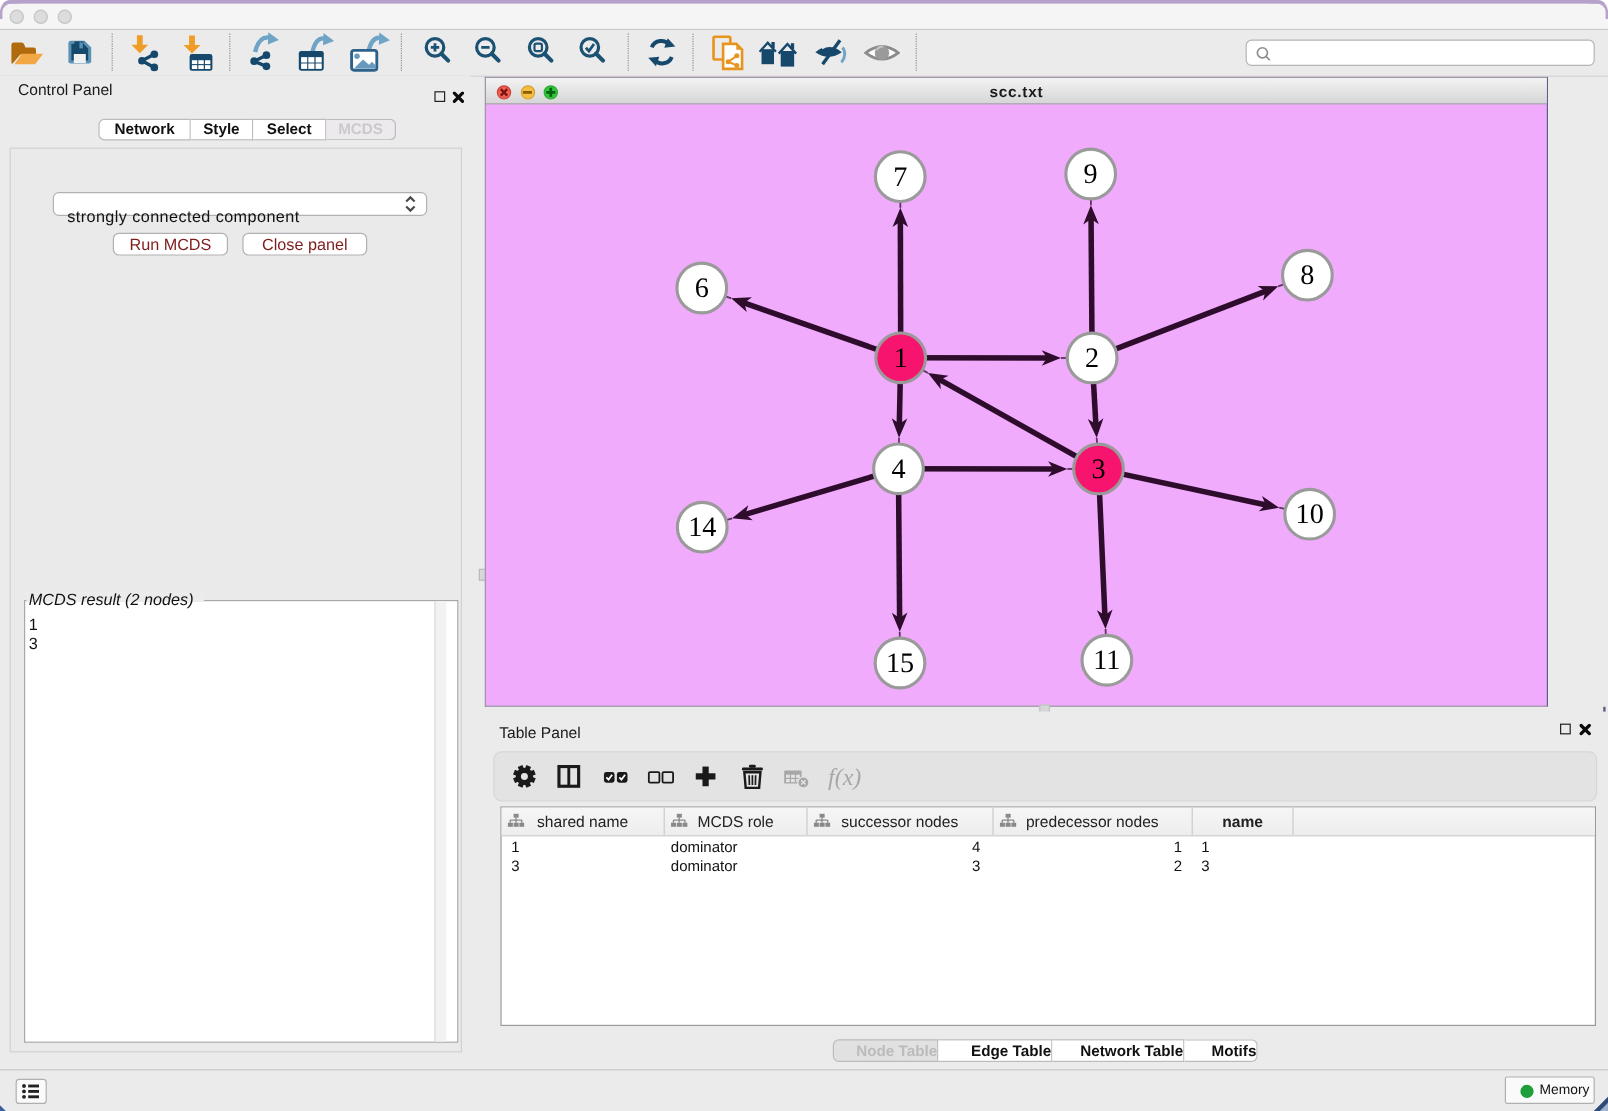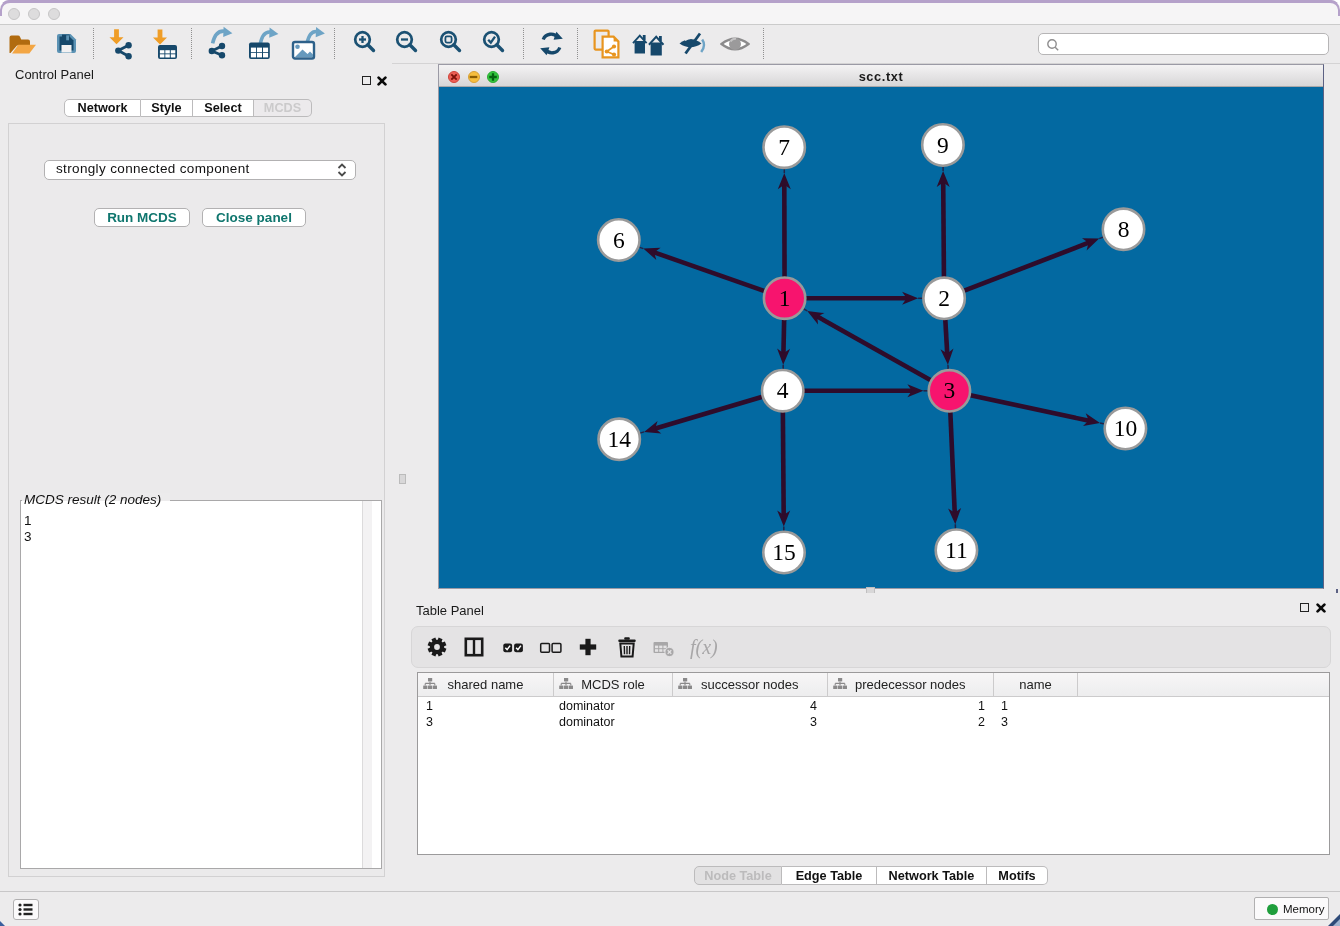--- a/index.html
+++ b/index.html
@@ -27,55 +27,55 @@
   .tab{box-sizing:border-box;border:1px solid #bcbbbc;border-left:none;background:#fff;
     color:#111;font-size:12.7px;font-weight:bold;text-align:center;line-height:16px;height:18px;}
   .tab.first{border-left:1px solid #bcbbbc;border-radius:5px 0 0 5px;}
   .tab.sel{background:#eceaec;color:#cbcacb;border-radius:0 5px 5px 0;}
   #innerpanel{position:absolute;left:8px;top:60px;width:377px;height:754px;
     border:1px solid #d2d1d2;background:#ebeaeb;box-sizing:border-box;}
   #optlabel{position:absolute;left:0;top:74px;width:392px;text-align:center;
     font-size:13.5px;color:#111;letter-spacing:0.3px;}
   #combo{position:absolute;left:44px;top:97px;width:312px;height:20px;background:#fff;
     border:1px solid #b2b1b2;border-radius:5px;box-sizing:border-box;}
-  #combo .ctext{position:absolute;left:11px;top:0;font-size:13.5px;color:#111;letter-spacing:0.35px;}
-  .btn{position:absolute;top:145px;height:19px;background:#fff;border:1px solid #b2b1b2;
-    border-radius:5px;box-sizing:border-box;text-align:center;font-size:13.5px;color:#0f766e;
-    line-height:17px;font-weight:bold;}
+  #combo .ctext{position:absolute;left:11px;top:12px;font-size:13.5px;color:#111;letter-spacing:0.35px;}
+  .btn{position:absolute;top:131px;height:19px;background:#fff;border:1px solid #b2b1b2;
+    border-radius:5px;box-sizing:border-box;text-align:center;font-size:13.5px;color:#7f1d1d;
+    line-height:17px;}
   
   #mcdsbox{position:absolute;left:20px;top:437px;width:362px;height:369px;background:#fff;
     border:1px solid #a9a8a9;box-sizing:border-box;}
   #mcdslabel{position:absolute;left:24px;top:429px;font-size:13.5px;color:#111;z-index:3;font-style:italic;}
   #mcdslabelbg{position:absolute;left:22px;top:430px;width:148px;height:8px;background:#ecebec;z-index:2;}
   #mcdsscroll{position:absolute;left:362px;top:438px;width:9px;height:367px;background:#f3f2f3;
     border-left:1px solid #dcdbdc;}
   .mcdsitem{position:absolute;left:24px;font-size:13.5px;color:#111;z-index:4;}
   
   #netwin{position:absolute;left:404px;top:64px;width:886px;height:525px;
-    border:1px solid #9b9aa5;border-right:1px solid #5c6183;box-sizing:border-box;background:#0369a1;margin-left:34px;}
+    border:1px solid #9b9aa5;border-right:1px solid #5c6183;box-sizing:border-box;background:#f0abfc;}
   #nettitle{position:absolute;left:0;top:0;width:100%;height:22px;
     background:linear-gradient(#f4f3f4,#d7d6d7);border-bottom:1px solid #a9a8a9;box-sizing:border-box;}
   #nettitle .txt{position:absolute;top:4px;left:0;width:100%;text-align:center;font-size:12.8px;
     font-weight:bold;color:#1a1a1a;letter-spacing:0.6px;}
   .mtl{position:absolute;top:6px;width:12px;height:12px;border-radius:50%;box-sizing:border-box;}
   #graphsvg{position:absolute;left:0;top:22px;will-change:transform;}
   
   #tpanel{position:absolute;left:398px;top:593px;width:942px;height:298px;background:#ecebec;}
   #ttool{position:absolute;left:13px;top:33px;width:920px;height:42px;background:#e4e3e4;
     border:1px solid #d7d6d7;border-radius:7px;box-sizing:border-box;}
   #ttable{position:absolute;left:19px;top:79px;width:913px;height:183px;background:#fff;
     border:1px solid #9b9a9b;box-sizing:border-box;}
   #thead{position:absolute;left:0;top:0;width:911px;height:23px;
     background:linear-gradient(#f7f6f7,#ededee);border-bottom:1px solid #cccbcc;}
   .thcell{position:absolute;top:0;height:23px;border-right:1px solid #cccbcc;box-sizing:border-box;}
   .thcell .lab{position:absolute;top:4px;left:0;width:100%;text-align:center;font-size:13px;color:#222;}
   .trow{position:absolute;font-size:12.5px;color:#111;}
   .btabs{position:absolute;display:flex;}
   .btab{box-sizing:border-box;border:1px solid #bcbbbc;border-left:none;background:#fff;
-    color:#111;font-size:12.7px;font-weight:bold;text-align:center;height:19px;line-height:18px;}
+    color:#111;font-size:12.7px;font-weight:bold;text-align:right;height:19px;line-height:18px;}
   
   #statusbar{position:absolute;left:0;top:891px;width:1340px;height:35px;background:#ecebec;
     border-top:1px solid #c8c7c8;box-sizing:border-box;}
   #memory{position:absolute;left:1254px;top:5px;width:75px;height:23px;background:#fbfafb;
     border:1px solid #b1b0b1;border-radius:2px;box-sizing:border-box;}
   #listbtn{position:absolute;left:13px;top:7px;width:26px;height:21px;background:#fbfafb;
     border:1px solid #b1b0b1;border-radius:3px;box-sizing:border-box;}
 </style>
 </head>
 <body>
@@ -215,21 +215,21 @@
       <line x1="10.2" y1="10.2" x2="13.2" y2="13.2" stroke="#8e8d8e" stroke-width="1.4"></line>
     </svg>
   </div>
 
   <div id="cpanel">
     <div class="ptitle" style="position:absolute;left:15px;top:4px;">Control Panel</div>
     <div class="wbtn" style="left:361.5px;top:13px;width:9px;height:8.5px;border:1.4px solid #222;"></div>
     <svg class="wbtn" style="left:377px;top:12.5px;" width="10" height="10" viewBox="0 0 10 10">
       <path d="M1.6 1.6 L8.4 8.4 M8.4 1.6 L1.6 8.4" stroke="#0a0a0a" stroke-width="2.7" stroke-linecap="round"></path>
     </svg>
-    <div class="tabrow" style="left:64px;top:36px;">
+    <div class="tabrow" style="left:82px;top:36px;">
       <div class="tab first" style="width:77px;">Network</div>
       <div class="tab" style="width:52px;">Style</div>
       <div class="tab" style="width:61px;">Select</div>
       <div class="tab sel" style="width:58px;">MCDS</div>
     </div>
     <div id="innerpanel"></div>
     <div id="combo">
       <span class="ctext">strongly connected component</span>
       <svg width="12" height="16" style="position:absolute;right:7px;top:1px" viewBox="0 0 12 16">
         <path d="M2.5 6 L6 2.5 L9.5 6" fill="none" stroke="#4a4a4a" stroke-width="1.8"></path>
@@ -411,21 +411,21 @@
         <div class="thcell" style="left:409.5px;width:166.5px;">
             <svg width="14" height="12" viewBox="0 0 14 12" style="position:absolute;left:5px;top:5px">
               <rect x="5" y="0" width="4.2" height="3.4" fill="#8a898a"></rect>
               <path d="M7 3.4 L7 5.4 M2.2 5.4 L11.8 5.4 M2.2 5.4 L2.2 7.6 M7 5.4 L7 7.6 M11.8 5.4 L11.8 7.6" stroke="#8a898a" stroke-width="1.1" fill="none"></path>
               <rect x="0.2" y="7.6" width="4.2" height="3.4" fill="#8a898a"></rect>
               <rect x="5" y="7.6" width="4.2" height="3.4" fill="#8a898a"></rect>
               <rect x="9.8" y="7.6" width="4.2" height="3.4" fill="#8a898a"></rect>
             </svg>
             <div class="lab">predecessor nodes</div>
           </div>
-        <div class="thcell" style="left:576px;width:84px;">
+        <div class="thcell" style="left:576px;width:84px;font-weight:bold;">
             <div class="lab">name</div>
           </div>
       </div>
       <div class="trow" style="left:8px;top:25.5px;">1</div>
         <div class="trow" style="left:141px;top:25.5px;">dominator</div>
         <div class="trow" style="left:300px;top:25.5px;width:99px;text-align:right;">4</div>
         <div class="trow" style="left:470px;top:25.5px;width:97px;text-align:right;">1</div>
         <div class="trow" style="left:583px;top:25.5px;">1</div>
       <div class="trow" style="left:8px;top:41.5px;">3</div>
         <div class="trow" style="left:141px;top:41.5px;">dominator</div>

